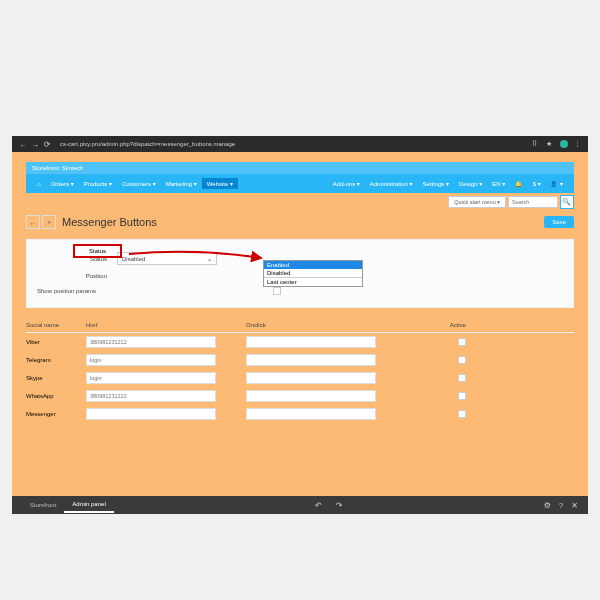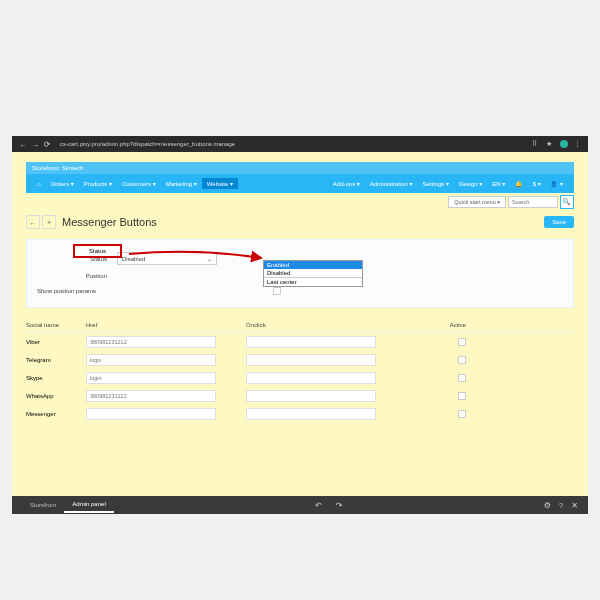--- a/index.html
+++ b/index.html
@@ -3,21 +3,21 @@
 <meta charset="utf-8">
 <style>
 * { box-sizing: border-box; margin: 0; padding: 0; font-family: Arial, sans-serif; }
 body { background: #f0f0f0; width: 600px; height: 600px; overflow: hidden; position: relative; }
 .browser-bar { position: absolute; left: 12px; right: 12px; top: 136px; height: 16px; background: #2b2b2b; display: flex; align-items: center; padding: 0 6px; }
 .bb-btn { width: 10px; height: 10px; color: #ccc; font-size: 8px; margin-right: 2px; display: inline-flex; align-items: center; justify-content: center; }
 .url { color: #ccc; font-size: 6px; margin-left: 6px; flex: 1; white-space: nowrap; overflow: hidden; }
 .bb-right { display: flex; align-items: center; gap: 6px; }
 .bb-icon { width: 8px; height: 8px; font-size: 7px; color: #ccc; }
 .avatar { width: 8px; height: 8px; background: #2bb3a3; border-radius: 50%; }
-.content-wrap { position: absolute; left: 12px; right: 12px; top: 152px; bottom: 100px; background: #fef9c3; overflow: hidden; }
+.content-wrap { position: absolute; left: 12px; right: 12px; top: 152px; bottom: 100px; background: #fdba74; overflow: hidden; }
 .inner { padding: 10px 14px; }
 .storefront { background: #4fc3f7; color: #fff; font-size: 6px; padding: 3px 6px; display: flex; justify-content: space-between; }
 .topnav { background: #29b6f6; color: #fff; font-size: 6px; padding: 4px 6px; display: flex; align-items: center; }
 .nav-item { padding: 2px 5px; color: #fff; }
 .nav-item.sel { background: #0288d1; }
 .nav-right { margin-left: auto; display: flex; align-items: center; gap: 0; }
 .quick { border: 1px solid #ccc; font-size: 5.5px; padding: 2px 5px; color: #666; background: #fff; }
 .search { border: 1px solid #ccc; font-size: 5.5px; padding: 2px 3px; width: 50px; color: #999; background: #fff; margin-left: 2px; }
 .searchbtn { background: #fff; border: 1px solid #29b6f6; color: #29b6f6; width: 14px; height: 14px; font-size: 7px; display: inline-flex; align-items: center; justify-content: center; margin-left: 2px; }
 .titlerow { display: flex; align-items: center; padding: 6px 0; }

